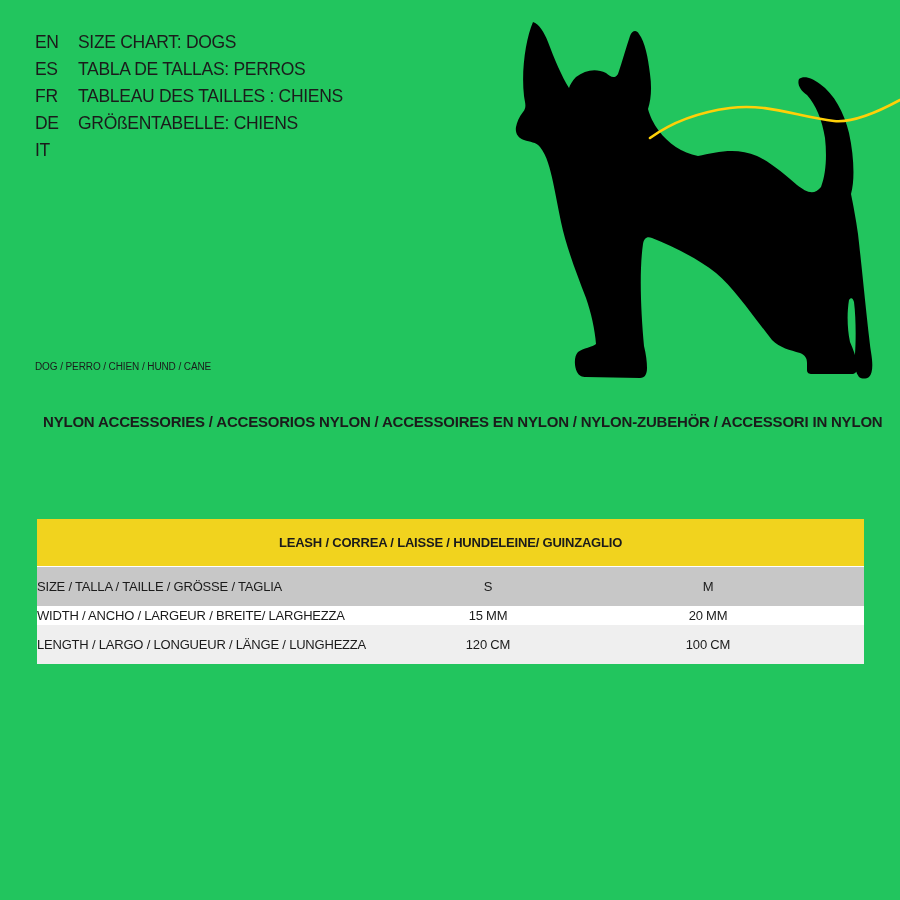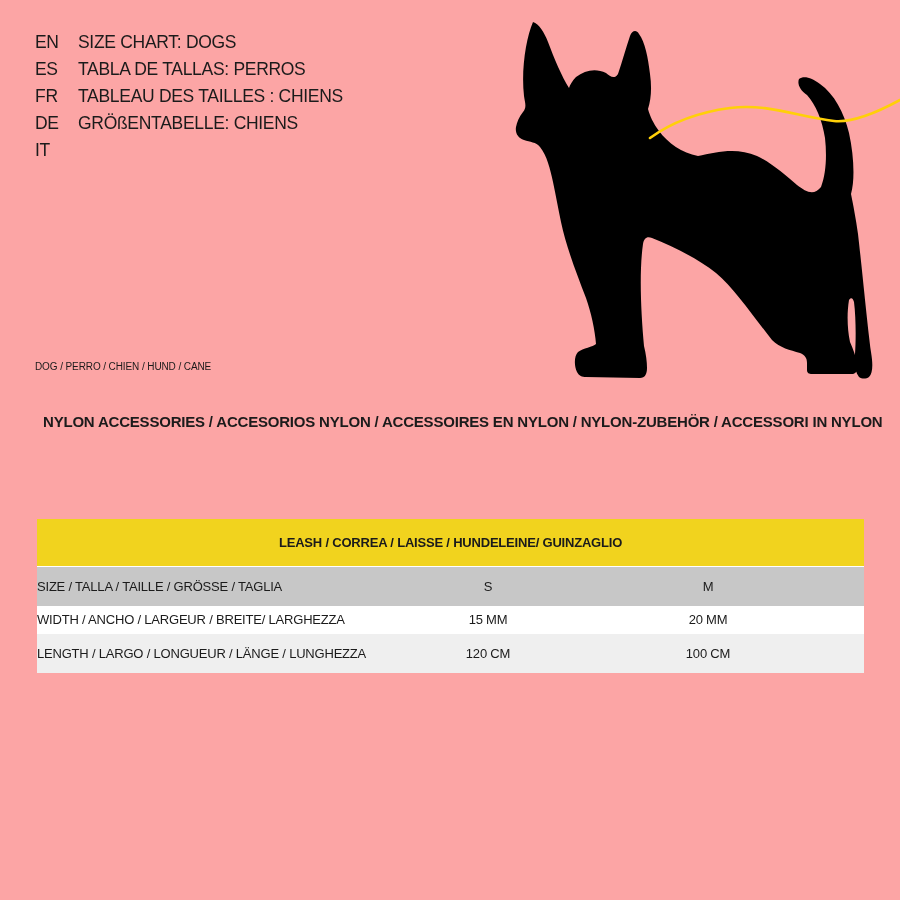--- a/index.html
+++ b/index.html
@@ -11,21 +11,21 @@
     --text_color: #1B1B1B;
   }
   * { box-sizing: border-box; }
   html, body { margin: 0; padding: 0; }
   body {
     width: 900px; height: 900px;
     background: #ffffff;
     font-family: "Liberation Sans", sans-serif;
     color: var(--text_color);
   }
-  .page { position: relative; width: 900px; height: 900px; overflow: hidden; background: #fca5a5; }
+  .page { position: relative; width: 900px; height: 900px; overflow: hidden; background: #22c55e; }
 
   
   .lang-list { position: absolute; left: 35px; top: 29px; }
   .lang-row { display: flex; align-items: center; height: 27px; font-size: 17.5px; letter-spacing: -0.3px; white-space: nowrap; }
   .lang-code { width: 43px; flex: 0 0 43px; }
 
   
   .illustration { position: absolute; left: 500px; top: 15px; width: 400px; height: 370px; }
 
   
@@ -49,21 +49,21 @@
     font-size: 13px; font-weight: 700; text-align: center;
     border-bottom: 1px solid #ffffff; padding: 16px;
   }
   table.size-table td { padding: 0; vertical-align: middle; }
   td.row-label { text-align: left; padding-left: 11px; white-space: nowrap; }
   td.cell-value { text-align: center; }
   tr.row-gray td { background: var(--table_row_gray); }
   tr.row-white td { background: #ffffff; }
   tr.row-light td { background: var(--table_row_light); }
   tr.h21 td { height: 39px; }
-  tr.h20 td { height: 28px; }
+  tr.h20 td { height: 19px; }
 </style>
 </head>
 <body>
 
 <div class="page">
 
   <div class="lang-list">
     <div class="lang-row">
       <span class="lang-code">EN</span>
       <span class="lang-title">SIZE CHART: DOGS</span>

